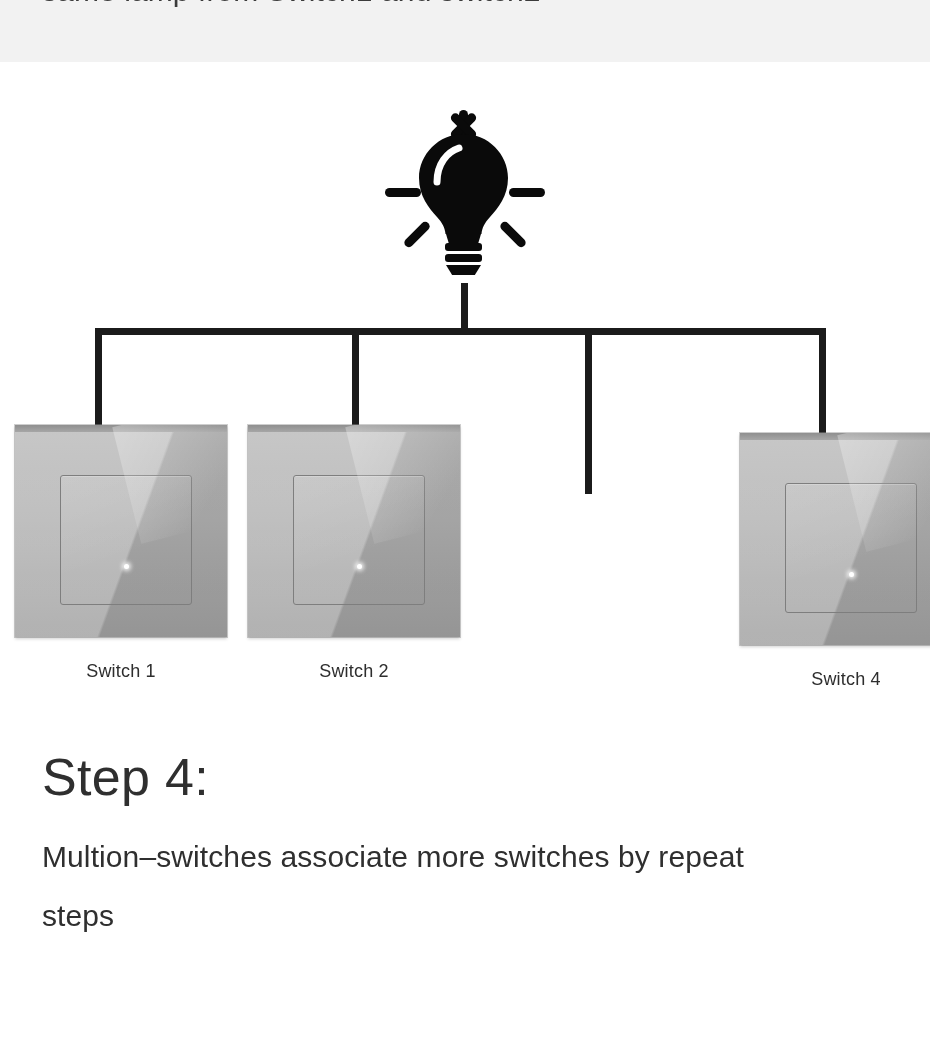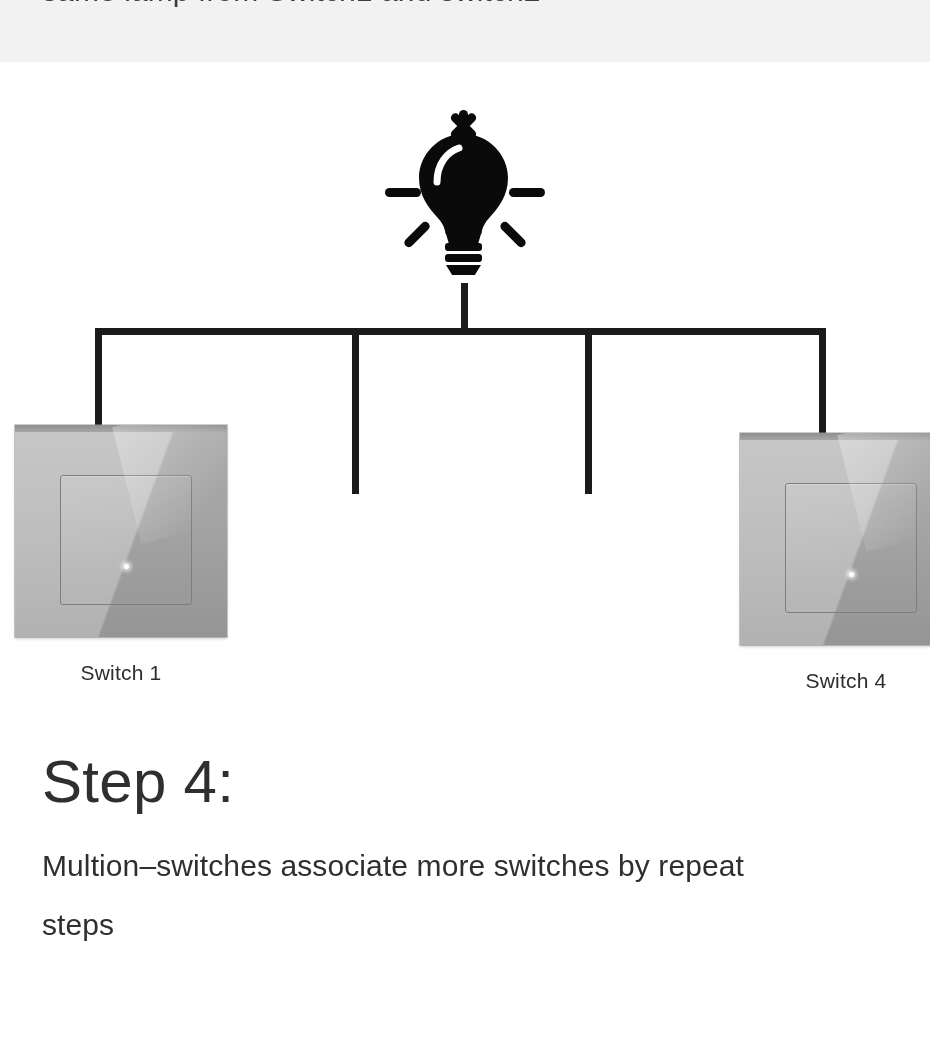--- a/index.html
+++ b/index.html
@@ -148,34 +148,34 @@
     background: #ffffff;
     box-shadow: 0 0 4px 2px rgba(255,255,255,0.85);
   }
 
   .switch-label {
     position: absolute;
     top: 236px;
     left: 0;
     width: 212px;
     text-align: center;
-    font-size: 21px;
+    font-size: 18px;
     color: #2e2e2e;
     letter-spacing: 0.2px;
   }
 
   
   .step-block {
     position: absolute;
     left: 42px;
     top: 748px;
     width: 800px;
   }
   .step-title {
-    font-size: 60px;
+    font-size: 52px;
     font-weight: 300;
     color: #2f2f2f;
     line-height: 1.12;
     letter-spacing: 0.3px;
     margin: 0;
   }
   .step-body {
     margin: 22px 0 0 0;
     font-size: 30px;
     font-weight: 400;
@@ -230,20 +230,28 @@
 
     <div class="switch-wrap sw-1">
       <div class="panel">
         <div class="button-face">
           <div class="led"></div>
         </div>
       </div>
       <div class="switch-label">Switch 1</div>
     </div>
 
+    <div class="switch-wrap sw-2">
+      <div class="panel">
+        <div class="button-face">
+          <div class="led"></div>
+        </div>
+      </div>
+      <div class="switch-label">Switch 2</div>
+    </div>
 
 
     <div class="switch-wrap sw-4">
       <div class="panel">
         <div class="button-face">
           <div class="led"></div>
         </div>
       </div>
       <div class="switch-label">Switch 4</div>
     </div>

